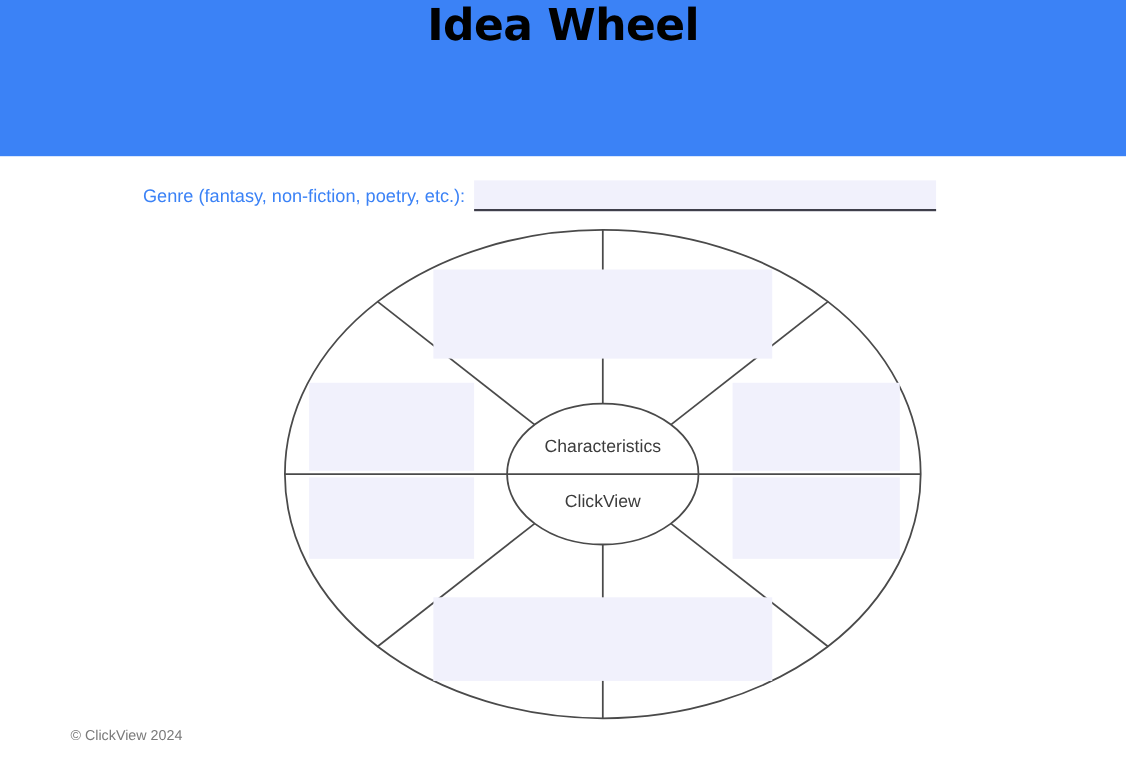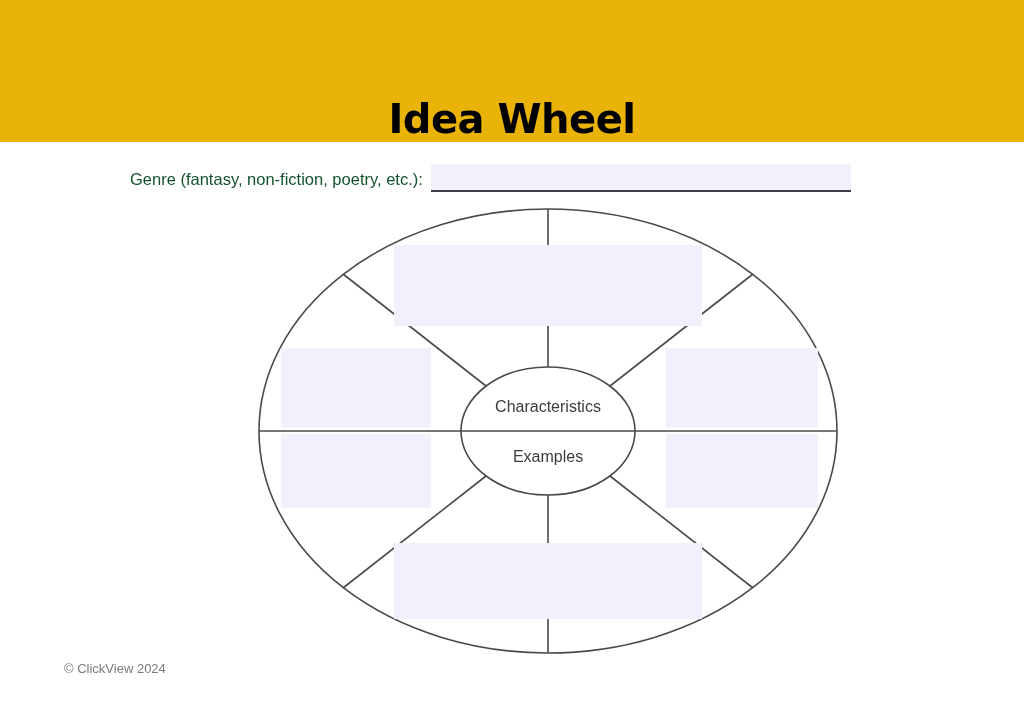--- a/index.html
+++ b/index.html
@@ -15,23 +15,23 @@
     position: relative;
   }
 
   
   .header {
     position: absolute;
     left: 0;
     top: 0;
     width: 1024px;
     height: 142px;
-    background: #eab308;
+    background: #3b82f6;
     display: flex;
-    align-items: flex-end;
+    align-items: flex-start;
     justify-content: center;
   }
   .header-title {
     font-size: 40px;
     font-weight: 700;
     color: #000000;
     letter-spacing: -0.5px;
     font-family: "DejaVu Sans", sans-serif;
   }
 
@@ -39,21 +39,21 @@
   .genre-row {
     position: absolute;
     left: 130px;
     top: 158px;
     display: flex;
     align-items: flex-end;
     height: 34px;
   }
   .genre-label {
     font-size: 16.5px;
-    color: #14532d;
+    color: #3b82f6;
     white-space: nowrap;
     padding-bottom: 3px;
   }
   .genre-input {
     width: 420px;
     height: 28px;
     margin-left: 8px;
     background: #f1f1fc;
     border: none;
     border-bottom: 2px solid #3f3f4a;
@@ -159,16 +159,16 @@
   </svg>
 
   <textarea class="sector-field fld-top" placeholder="" style=""></textarea>
   <textarea class="sector-field fld-right-top" placeholder="" style=""></textarea>
   <textarea class="sector-field fld-right-bot" placeholder="" style=""></textarea>
   <textarea class="sector-field fld-bottom" placeholder="" style=""></textarea>
   <textarea class="sector-field fld-left-bot" placeholder="" style=""></textarea>
   <textarea class="sector-field fld-left-top" placeholder="" style=""></textarea>
 
   <div class="hub-label hub-top">Characteristics</div>
-  <div class="hub-label hub-bot">Examples</div>
+  <div class="hub-label hub-bot">ClickView</div>
 </div>
 
 <div class="footer">© ClickView 2024</div>
 
 </body></html>

